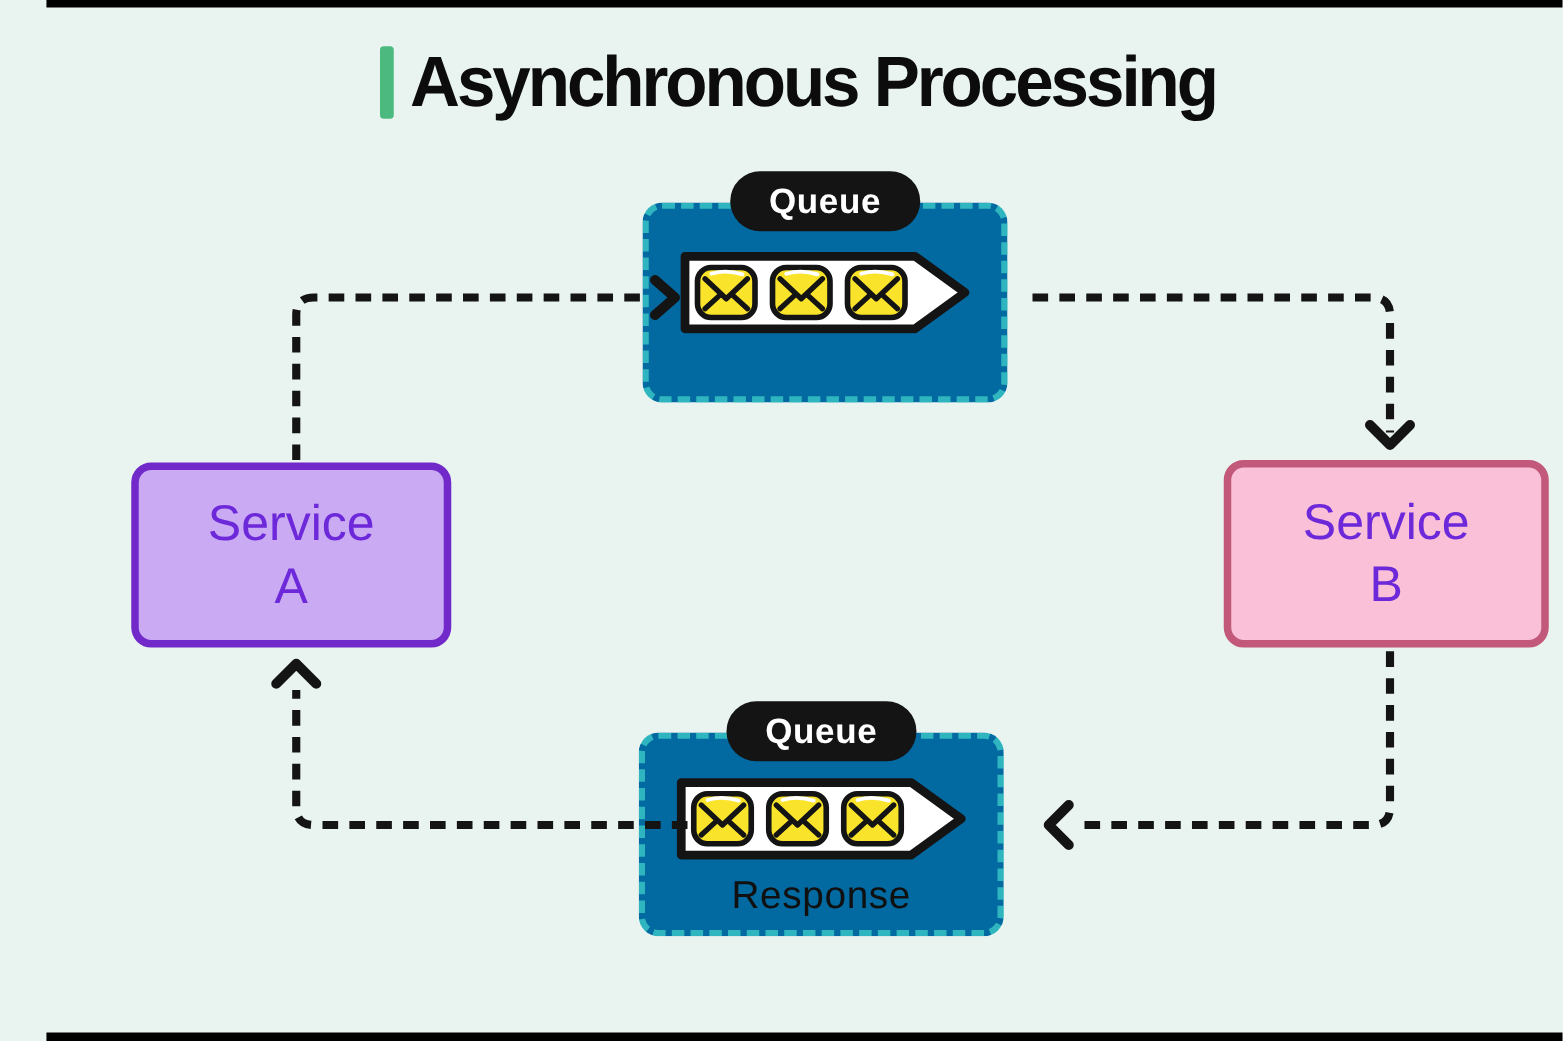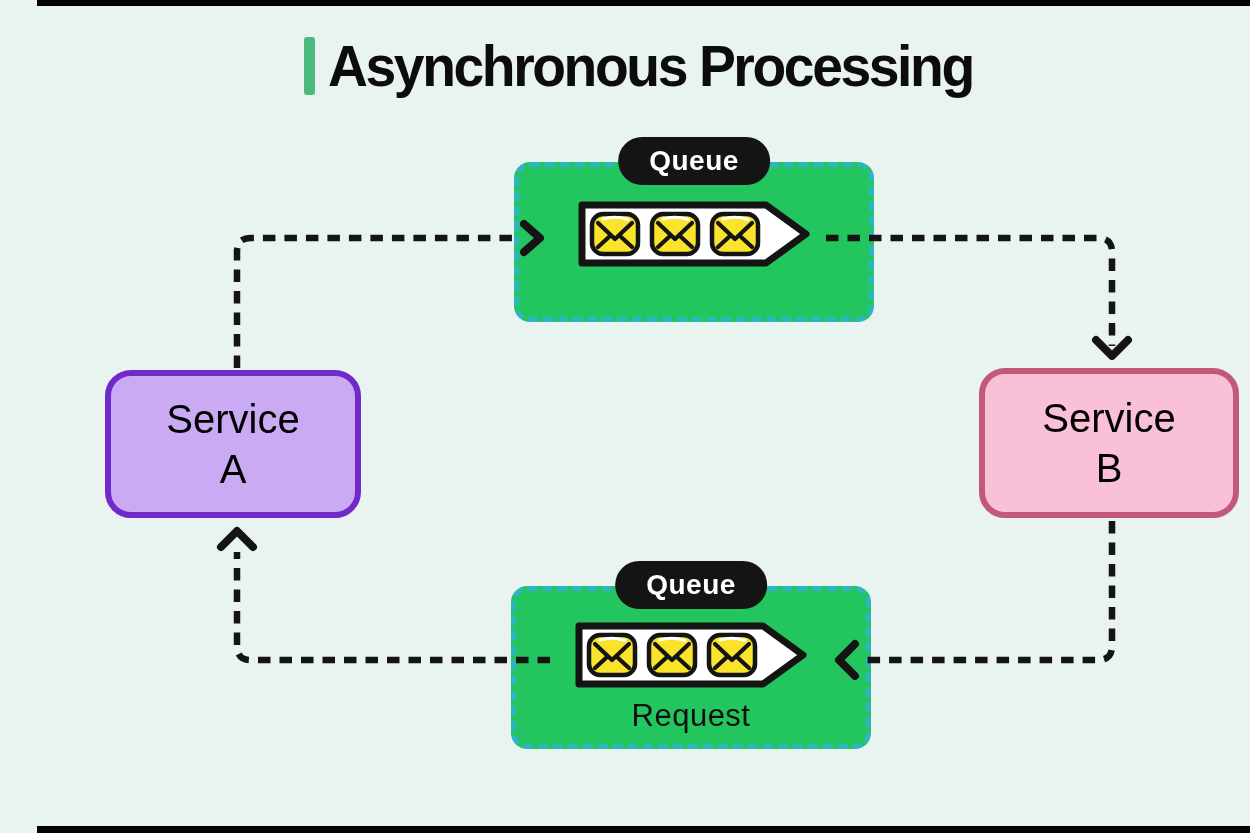--- a/index.html
+++ b/index.html
@@ -9,37 +9,37 @@
   .frame-bar.top{top:0;height:6px;}
   .frame-bar.bottom{bottom:0;height:7px;}
 
   
   .title-wrap{position:absolute;left:267px;top:33px;display:flex;align-items:center;gap:13px;}
   .accent-bar{width:11px;height:58px;background:#4cba7f;border-radius:3px;flex:0 0 auto;}
   .page-title{margin:0;font-size:57px;font-weight:800;letter-spacing:-2.5px;color:#0c0c0c;
               white-space:nowrap;transform:scaleX(.97);transform-origin:left center;}
 
   
-  .queue{position:absolute;width:360px;height:160px;background:#22c55e;
+  .queue{position:absolute;width:292px;height:160px;background:#0369a1;
          border:5px dashed #2fb5bf;border-radius:16px;box-sizing:border-box;}
   #queue-request{left:477px;top:162px;}
   #queue-response{left:474px;top:586px;height:163px;}
   .queue-badge{position:absolute;top:-30px;left:50%;transform:translateX(-50%);
                background:#141414;color:#fff;font-size:28px;font-weight:700;
                padding:8px 31px;border-radius:28px;letter-spacing:.5px;}
   .tray{position:absolute;top:34px;left:50%;transform:translateX(-50%);}
   #queue-response .tray{top:31px;}
   .queue-label{position:absolute;top:102px;left:0;width:100%;text-align:center;
                font-size:31px;font-weight:500;color:#101010;letter-spacing:.5px;}
   #queue-response .queue-label{top:107px;}
 
   
-  .service{position:absolute;border-radius:26px;box-sizing:border-box;
+  .service{position:absolute;border-radius:16px;box-sizing:border-box;
            display:flex;flex-direction:column;align-items:center;justify-content:center;
-           font-size:40px;font-weight:500;line-height:50px;color:#000000;text-align:center;}
+           font-size:40px;font-weight:500;line-height:50px;color:#6d28d9;text-align:center;}
   #service-a{left:68px;top:370px;width:256px;height:148px;background:#c9aaf3;border:6px solid #7229c9;}
   #service-b{left:942px;top:368px;width:260px;height:150px;background:#f9c0d8;border:6px solid #c2587a;}
 
   
   .connectors{position:absolute;left:0;top:0;width:1250px;height:833px;pointer-events:none;}
   .dash{fill:none;stroke:#141414;stroke-width:6.5;stroke-dasharray:12.5 9;}
   .chev{fill:none;stroke:#141414;stroke-width:8;stroke-linecap:round;stroke-linejoin:round;}
 </style>
 </head>
 <body>
@@ -81,21 +81,21 @@
   <div class="queue" id="queue-response">
     <div class="queue-badge">Queue</div>
     <svg class="tray" width="232" height="66" viewBox="0 0 232 66">
       <polygon points="4,4 188,4 228,33 188,62 4,62" fill="#ffffff" stroke="#141414" stroke-width="7" stroke-linejoin="round"></polygon>
       <g>
         <use href="#env" x="11" y="10" width="52" height="46"></use>
         <use href="#env" x="71" y="10" width="52" height="46"></use>
         <use href="#env" x="131" y="10" width="52" height="46"></use>
       </g>
     </svg>
-    <div class="queue-label">Request</div>
+    <div class="queue-label">Response</div>
   </div>
 
   <div class="service" id="service-a">
     <span>Service</span>
     <span>A</span>
   </div>
 
   <div class="service" id="service-b">
     <span>Service</span>
     <span>B</span>

